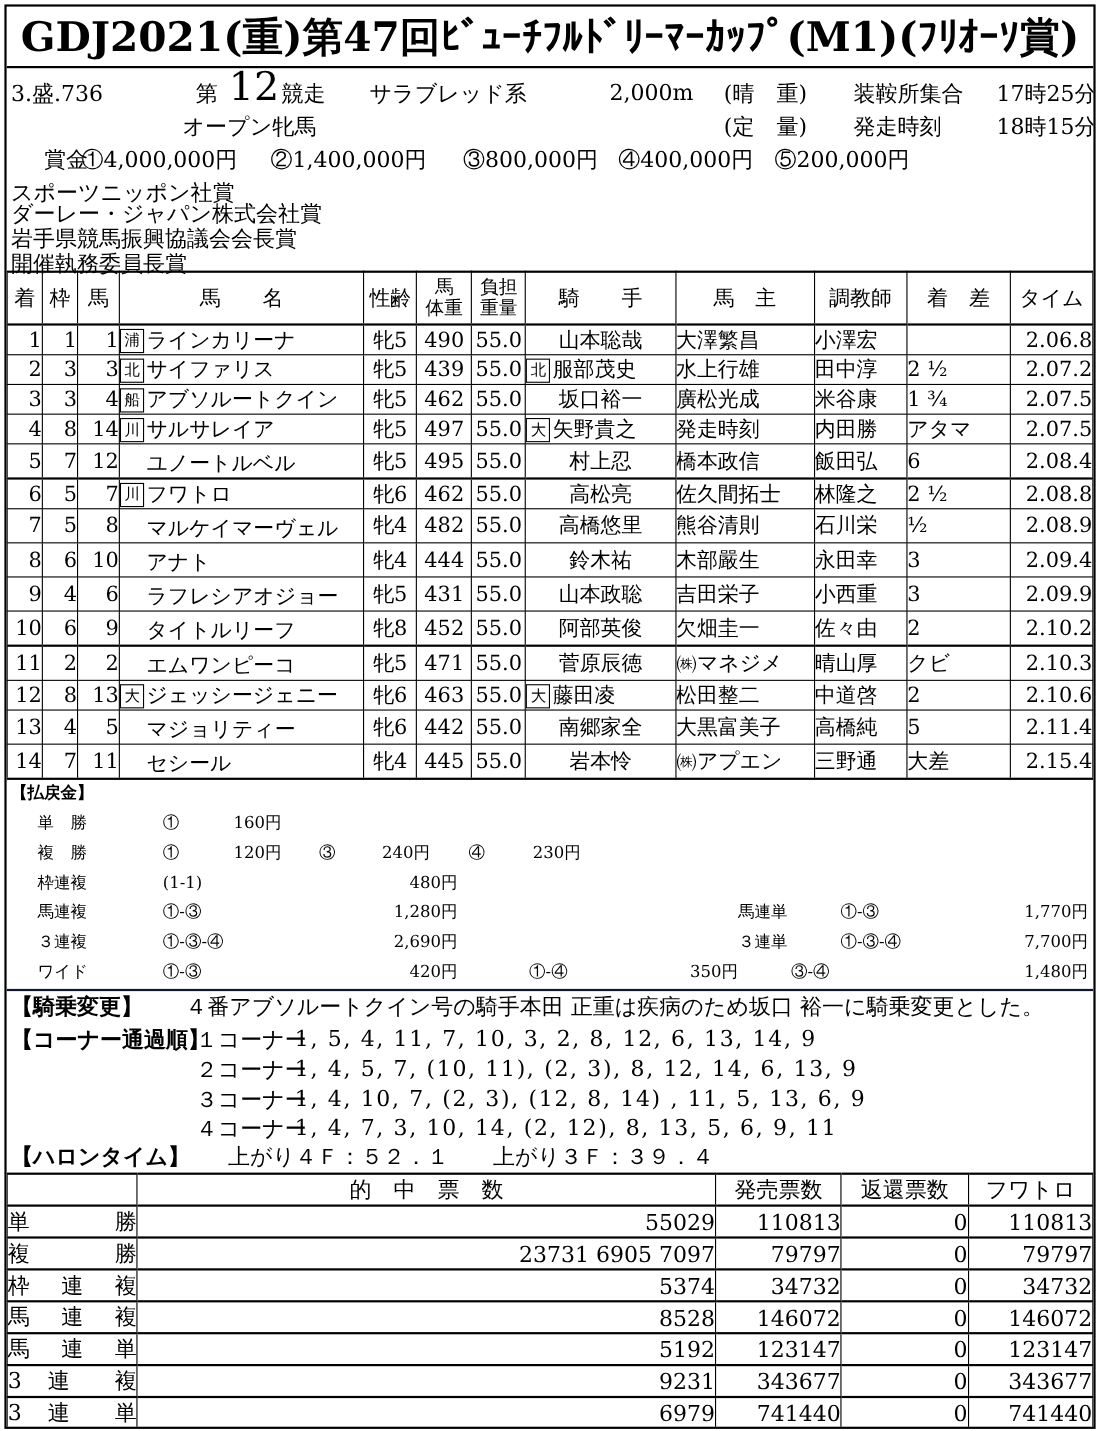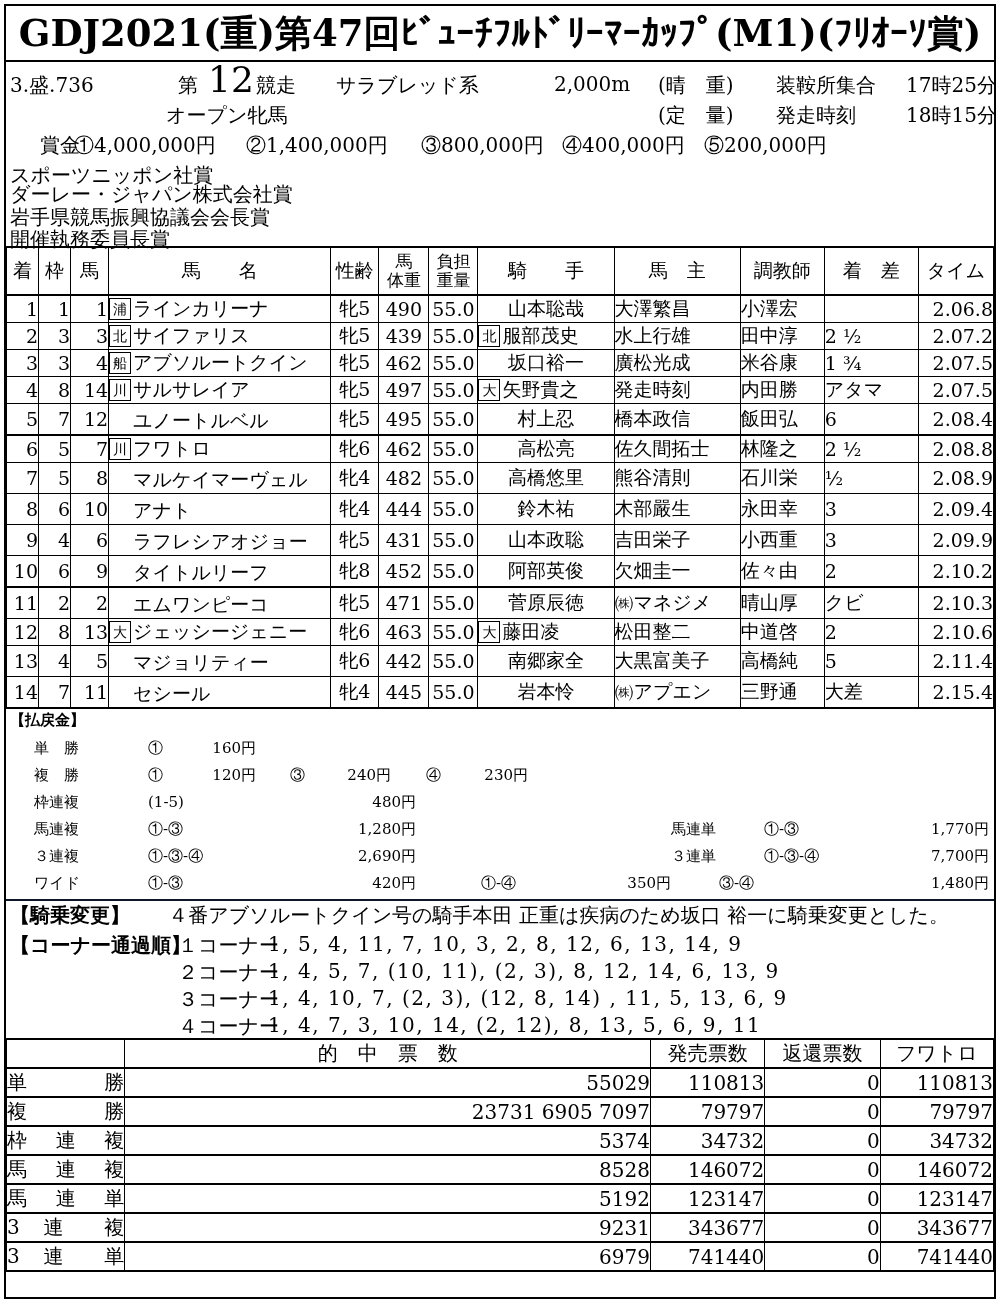--- a/index.html
+++ b/index.html
@@ -412,21 +412,21 @@
       <span class="p-label">複　勝</span>
       <span class="p-c1">①</span>
       <span class="p-a1a">120円</span>
       <span class="p-c2a">③</span>
       <span class="p-a2a">240円</span>
       <span class="p-c3a">④</span>
       <span class="p-a3a">230円</span>
     </div>
     <div class="p-row p-r3">
       <span class="p-label">枠連複</span>
-      <span class="p-c1">(1-5)</span>
+      <span class="p-c1">(1-1)</span>
       <span class="p-a1b">480円</span>
     </div>
     <div class="p-row p-r4">
       <span class="p-label">馬連複</span>
       <span class="p-c1">①-③</span>
       <span class="p-a1b">1,280円</span>
       <span class="p-rlabel">馬連単</span>
       <span class="p-rc1">①-③</span>
       <span class="p-ra1">1,770円</span>
     </div>
@@ -467,20 +467,24 @@
       <div class="corner-line" style="top: 56px;">
         <span class="c-label">３コーナー</span>
         <span class="c-order">1, 4, 10, 7, (2, 3), (12, 8, 14) , 11, 5, 13, 6, 9</span>
       </div>
       <div class="corner-line" style="top: 83px;">
         <span class="c-label">４コーナー</span>
         <span class="c-order">1, 4, 7, 3, 10, 14, (2, 12), 8, 13, 5, 6, 9, 11</span>
       </div>
     </div>
 
+  <div class="furlong">
+    <span class="hd">【ハロンタイム】</span>
+    <span class="txt">上がり４Ｆ：５２．１　　上がり３Ｆ：３９．４</span>
+  </div>
 
   <table class="votes">
     <colgroup>
       <col style="width:118px">
         <col style="width:524px">
         <col style="width:114px">
       <col style="width:115px">
         <col style="width:113px">
     </colgroup>
     <thead>

